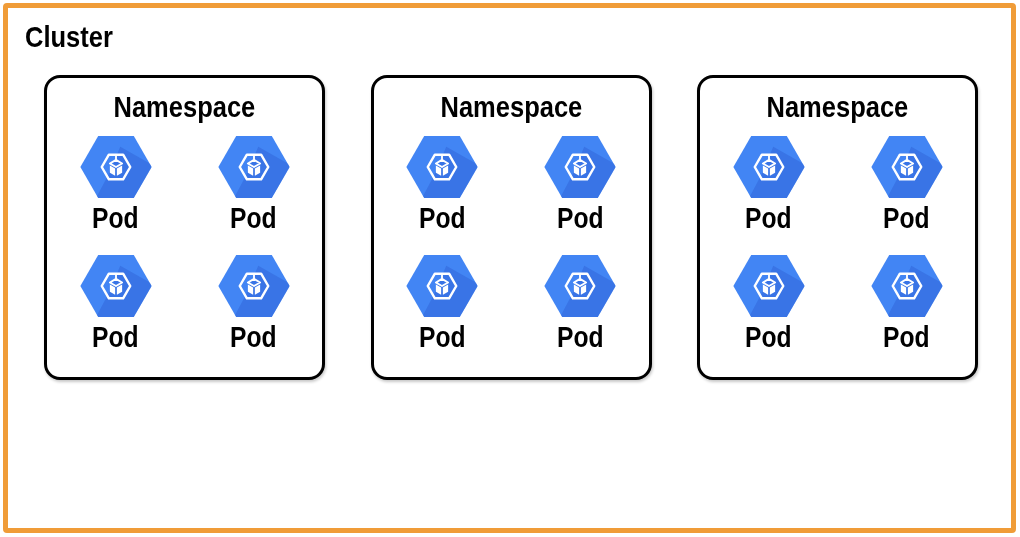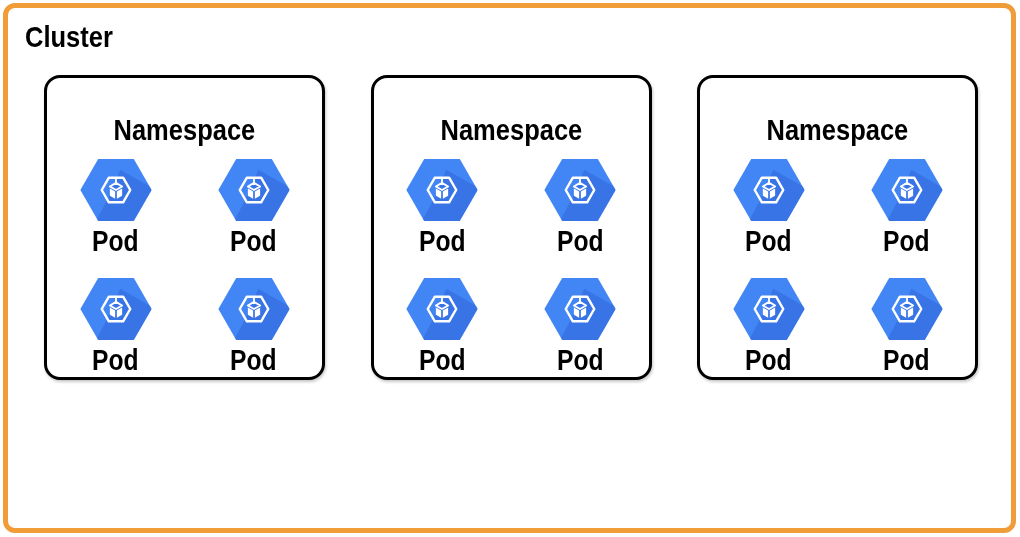--- a/index.html
+++ b/index.html
@@ -12,21 +12,21 @@
     position: relative;
     width: 1020px;
     height: 537px;
     background: #ffffff;
     overflow: hidden;
   }
   .frame {
     position: absolute;
     left: 3px; top: 3px; right: 4px; bottom: 4px;
     border: 5px solid #f09c38;
-    border-radius: 12px;
+    border-radius: 4px;
     background: #ffffff;
   }
   .cluster-label {
     position: absolute;
     left: 17px; top: 12px;
     font-size: 30px;
     font-weight: 700;
     color: #000;
     transform: scaleX(0.85);
     transform-origin: left top;
@@ -43,22 +43,21 @@
     width: 281px;
     height: 305px;
     box-sizing: border-box;
     border: 3px solid #000;
     border-radius: 16px;
     background: #ffffff;
     box-shadow: 1px 2px 3px rgba(0,0,0,0.22);
     display: flex;
     flex-direction: column;
     align-items: center;
-    padding-top: 20px;
-    justify-content: flex-end;
+    padding-top: 12px;
   }
   .ns-label {
     font-size: 30px;
     font-weight: 700;
     color: #000;
     line-height: 34px;
     transform: scaleX(0.85);
     transform-origin: center;
     white-space: nowrap;
   }

